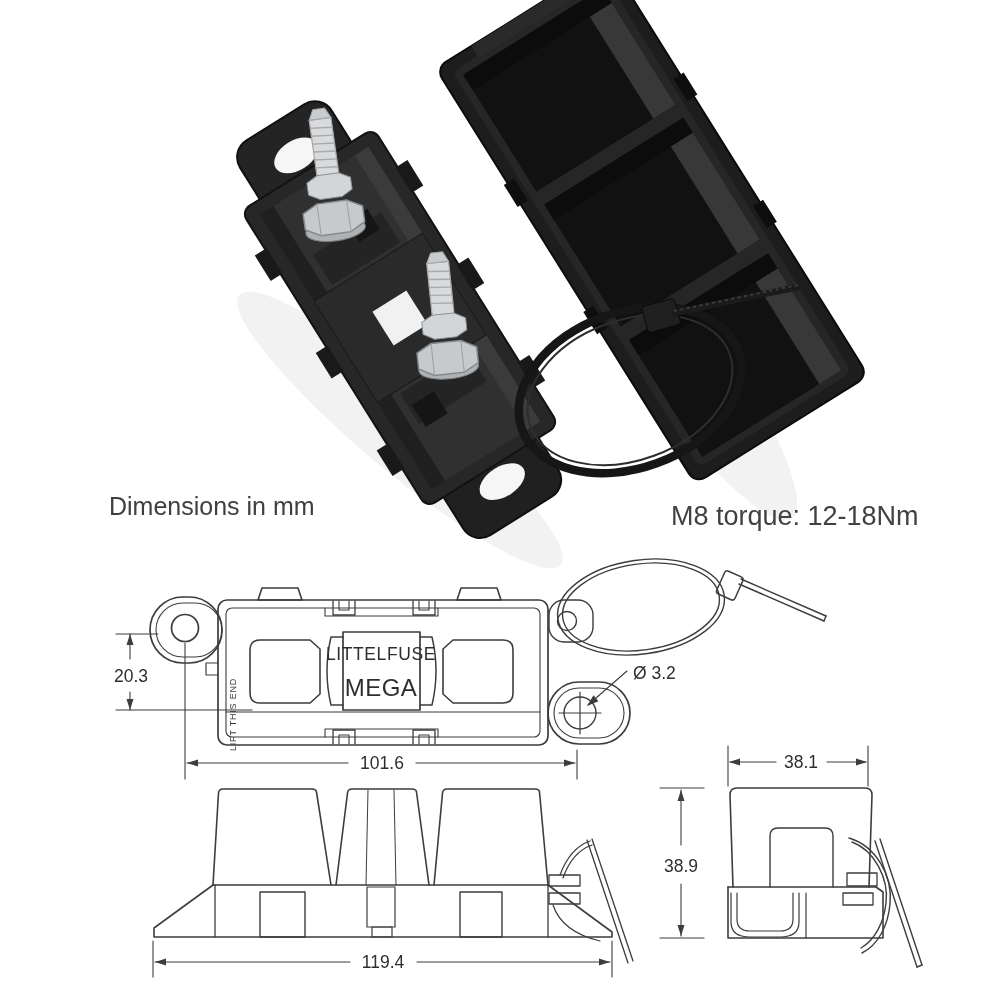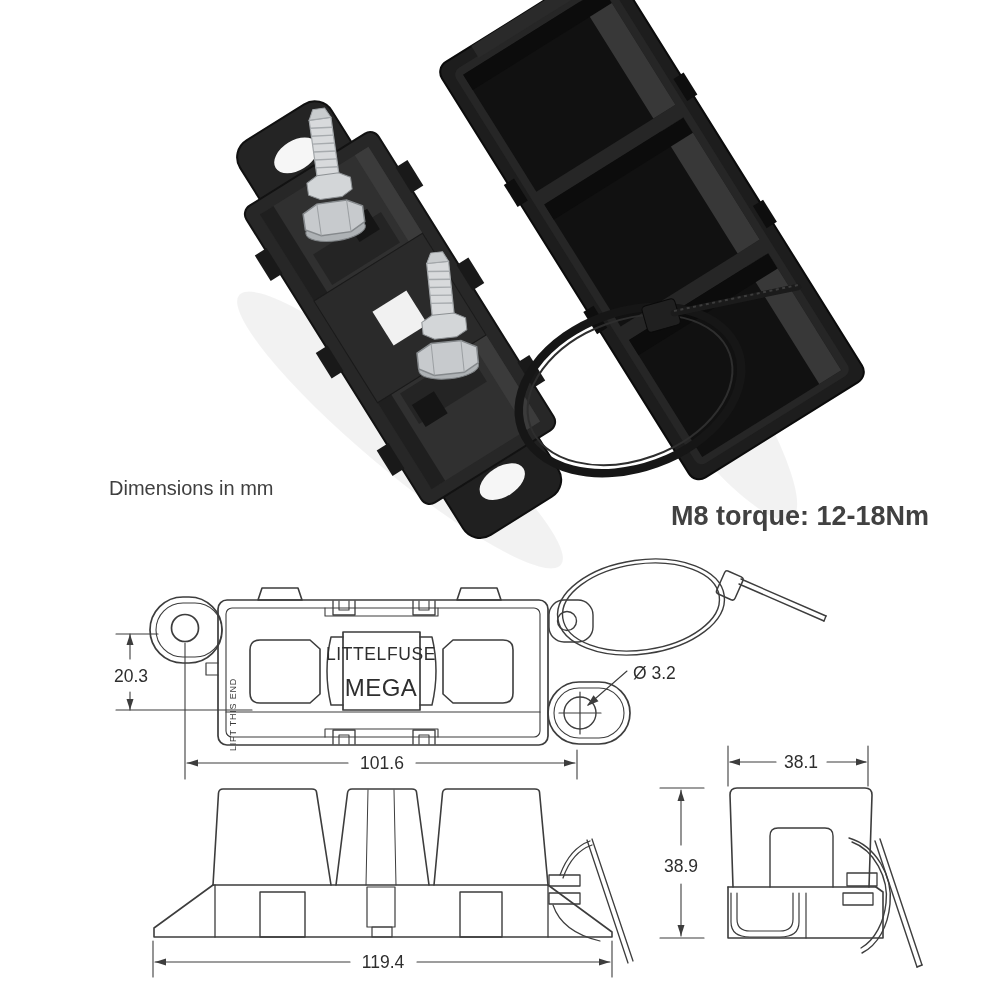--- a/index.html
+++ b/index.html
@@ -3,22 +3,22 @@
 <meta charset="utf-8">
 <style>
   html,body{margin:0;padding:0;background:#ffffff;}
   #canvas{
     position:relative;width:1000px;height:1000px;background:#ffffff;overflow:hidden;
     font-family:"Liberation Sans","DejaVu Sans",sans-serif;
   }
   #scene{position:absolute;left:0;top:0;width:1000px;height:1000px;}
   .hdr{position:absolute;white-space:nowrap;}
   #title{left:106px;top:426px;font-size:42px;font-weight:700;color:#109459;letter-spacing:-0.5px;}
-  #subtitle{left:109px;top:477px;font-size:20px;font-weight:400;color:#3f3f3f;}
-  #torque{left:671px;top:501px;font-size:27px;font-weight:700;color:#414141;}
+  #subtitle{left:109px;top:492px;font-size:25px;font-weight:400;color:#3f3f3f;}
+  #torque{left:671px;top:501px;font-size:27px;font-weight:400;color:#414141;}
   svg text{font-family:"Liberation Sans","DejaVu Sans",sans-serif;}
   .dimtxt{font-size:17.5px;fill:#2e2e2e;}
   .line{stroke:#3d3d3d;fill:none;}
 </style>
 </head>
 <body>
 
 <div id="canvas">
 
   <svg id="scene" viewBox="0 0 1000 1000">

